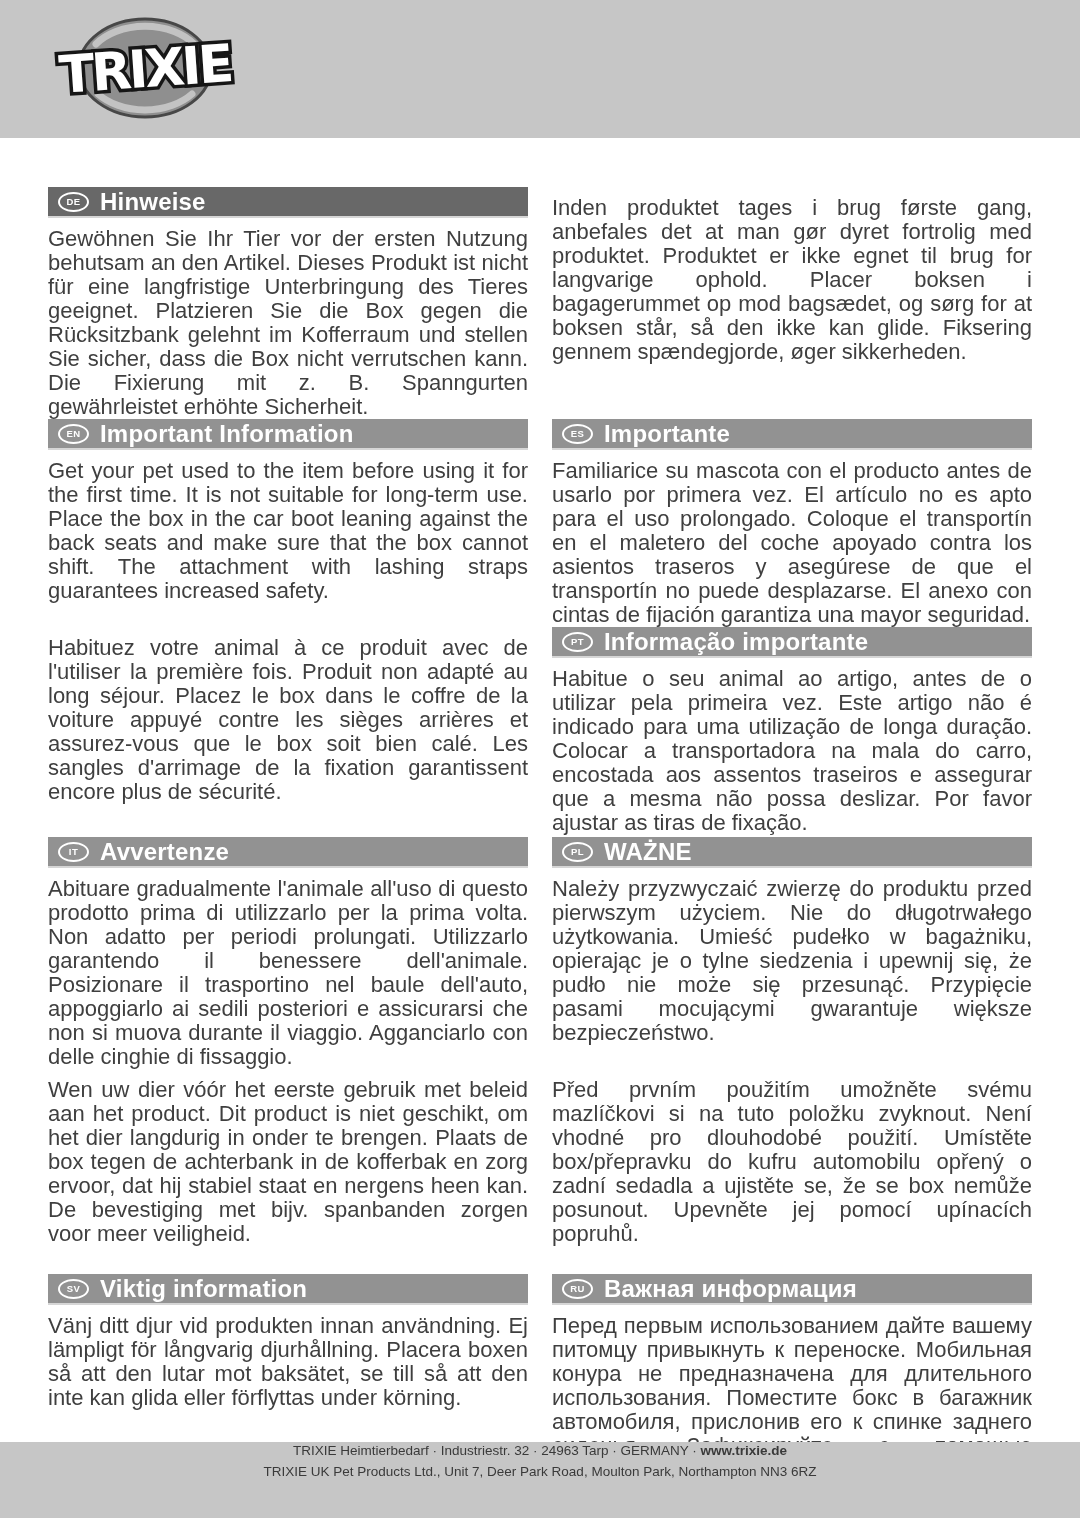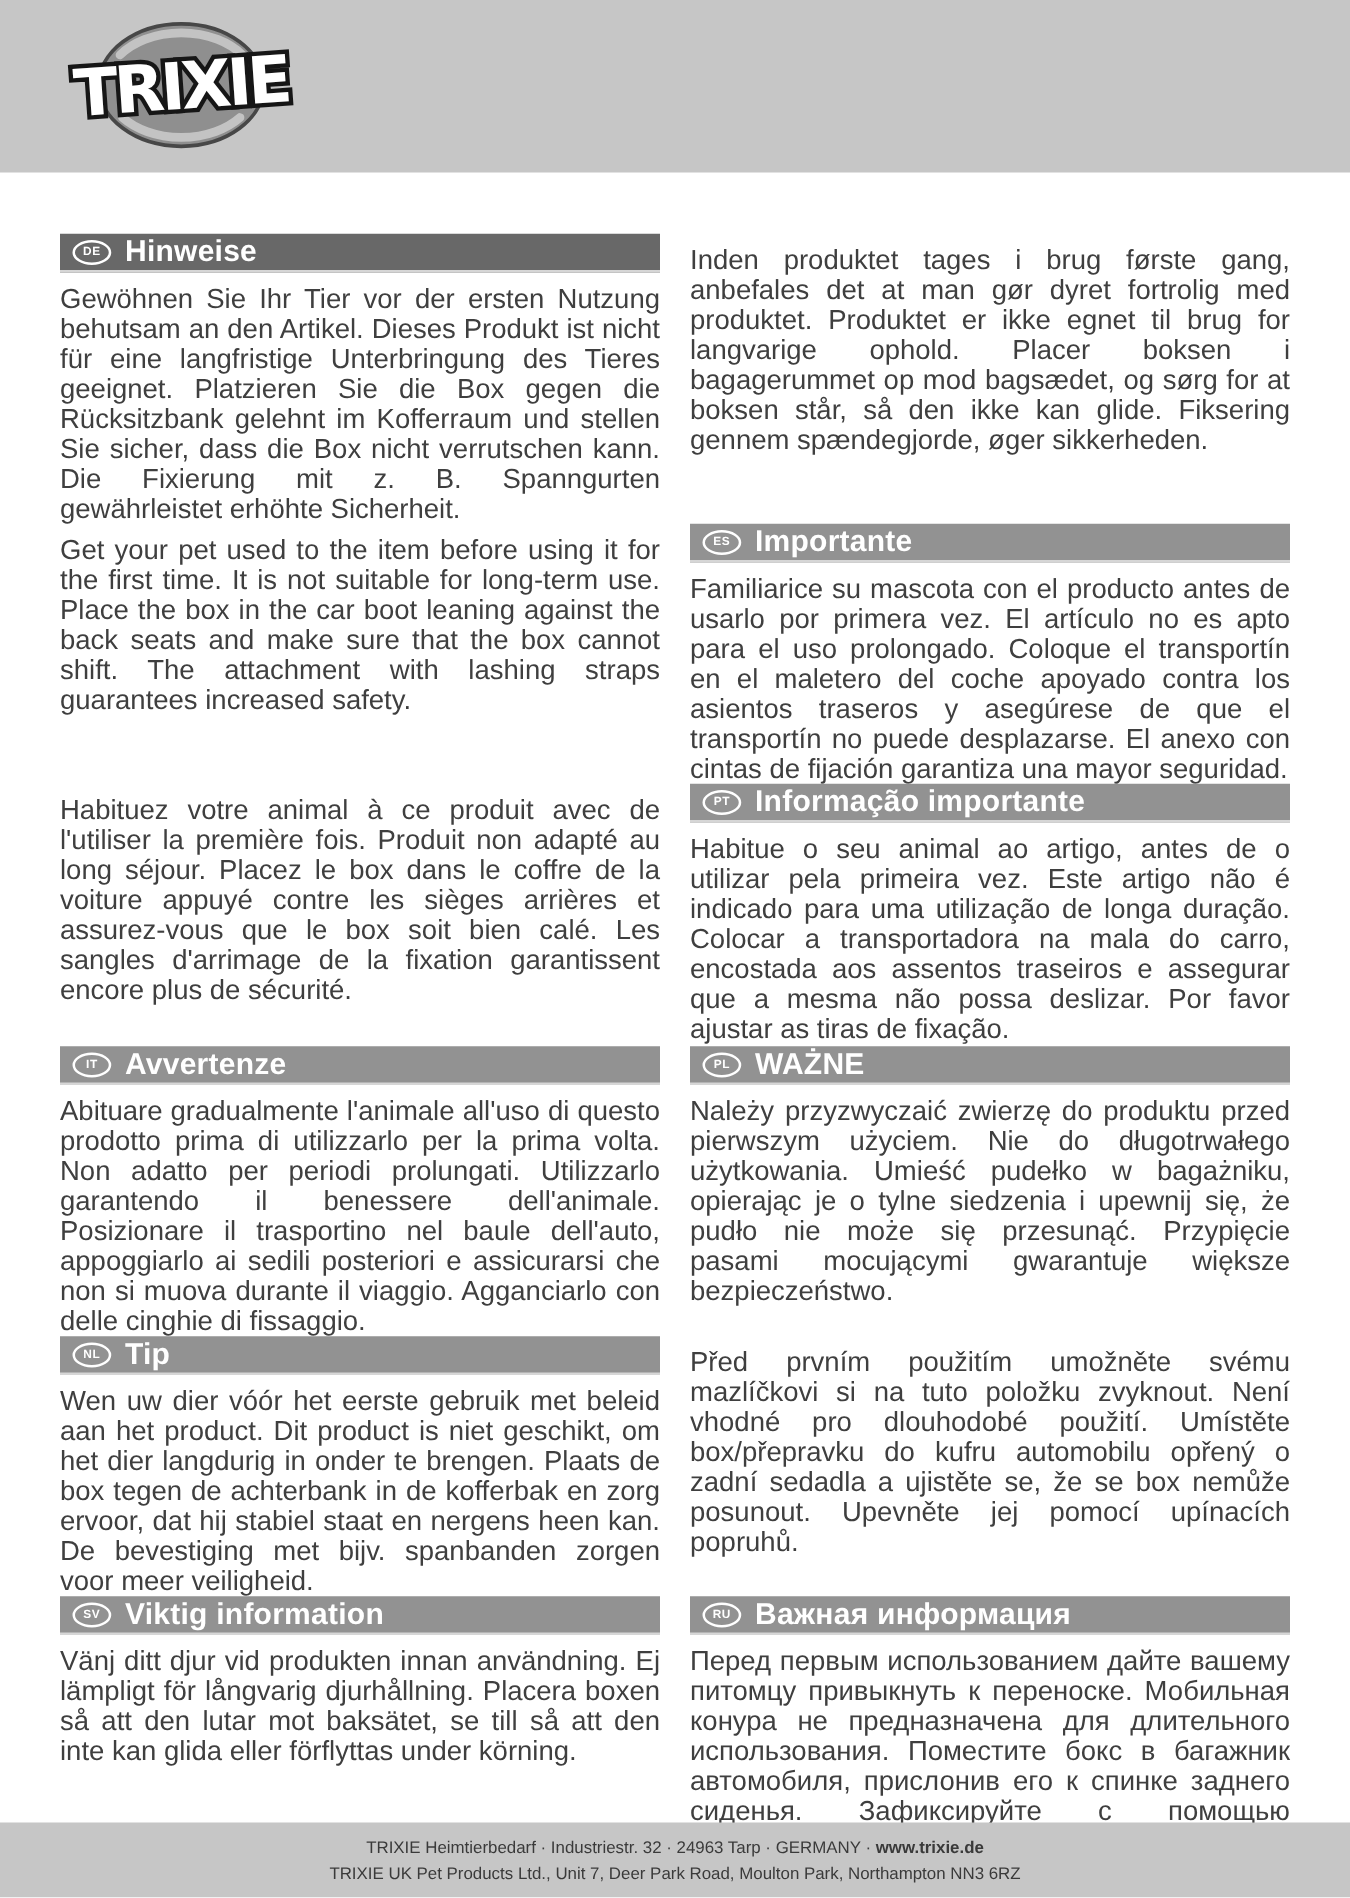--- a/index.html
+++ b/index.html
@@ -76,26 +76,26 @@
     font-size:22px;
     line-height:24px;
     text-align:justify;
     color:var(--body-text);
   }
   
   .footer{
     position:absolute;
     left:0;bottom:0;
     width:100%;
-    height:60px;
+    height:76px;
     background:var(--band-bg);
     display:flex;
     flex-direction:column;
     align-items:center;
-    justify-content:center;
+    justify-content:flex-start;
     gap:3px;
     color:#3a3a3a;
     font-size:13.5px;
     line-height:18px;
   }
   .footer .b{font-weight:bold;}
 </style>
 </head>
 <body>
 
@@ -118,20 +118,24 @@
       </div>
       <p class="body">Gewöhnen Sie Ihr Tier vor der ersten Nutzung behutsam an den Artikel. Dieses Produkt ist nicht für eine langfristige Unterbringung des Tieres geeignet. Platzieren Sie die Box gegen die Rücksitzbank gelehnt im Kofferraum und stellen Sie sicher, dass die Box nicht verrutschen kann. Die Fixierung mit z. B. Spanngurten gewährleistet erhöhte Sicherheit.</p>
     </section>
     <section>
       <p class="body">Inden produktet tages i brug første gang, anbefales det at man gør dyret fortrolig med produktet. Produktet er ikke egnet til brug for langvarige ophold. Placer boksen i bagagerummet op mod bagsædet, og sørg for at boksen står, så den ikke kan glide. Fiksering gennem spændegjorde, øger sikkerheden.</p>
     </section>
   </div>
 
   <div class="row r2">
     <section>
+      <div class="bar">
+        <span class="badge">EN</span>
+        <h2 class="title">Important Information</h2>
+      </div>
       <p class="body">Get your pet used to the item before using it for the first time. It is not suitable for long-term use. Place the box in the car boot leaning against the back seats and make sure that the box cannot shift. The attachment with lashing straps guarantees increased safety.</p>
     </section>
     <section>
       <div class="bar">
         <span class="badge">ES</span>
         <h2 class="title">Importante</h2>
       </div>
       <p class="body">Familiarice su mascota con el producto antes de usarlo por primera vez. El artículo no es apto para el uso prolongado. Coloque el transportín en el maletero del coche apoyado contra los asientos traseros y asegúrese de que el transportín no puede desplazarse. El anexo con cintas de fijación garantiza una mayor seguridad.</p>
     </section>
   </div>
@@ -161,24 +165,20 @@
       <div class="bar">
         <span class="badge">PL</span>
         <h2 class="title">WAŻNE</h2>
       </div>
       <p class="body">Należy przyzwyczaić zwierzę do produktu przed pierwszym użyciem. Nie do długotrwałego użytkowania. Umieść pudełko w bagażniku, opierając je o tylne siedzenia i upewnij się, że pudło nie może się przesunąć. Przypięcie pasami mocującymi gwarantuje większe bezpieczeństwo.</p>
     </section>
   </div>
 
   <div class="row r5">
     <section>
-      <div class="bar">
-        <span class="badge">NL</span>
-        <h2 class="title">Tip</h2>
-      </div>
       <p class="body">Wen uw dier vóór het eerste gebruik met beleid aan het product. Dit product is niet geschikt, om het dier langdurig in onder te brengen. Plaats de box tegen de achterbank in de kofferbak en zorg ervoor, dat hij stabiel staat en nergens heen kan. De bevestiging met bijv. spanbanden zorgen voor meer veiligheid.</p>
     </section>
     <section>
       <p class="body">Před prvním použitím umožněte svému mazlíčkovi si na tuto položku zvyknout. Není vhodné pro dlouhodobé použití. Umístěte box/přepravku do kufru automobilu opřený o zadní sedadla a ujistěte se, že se box nemůže posunout. Upevněte jej pomocí upínacích popruhů.</p>
     </section>
   </div>
 
   <div class="row r6">
     <section>
       <div class="bar">

